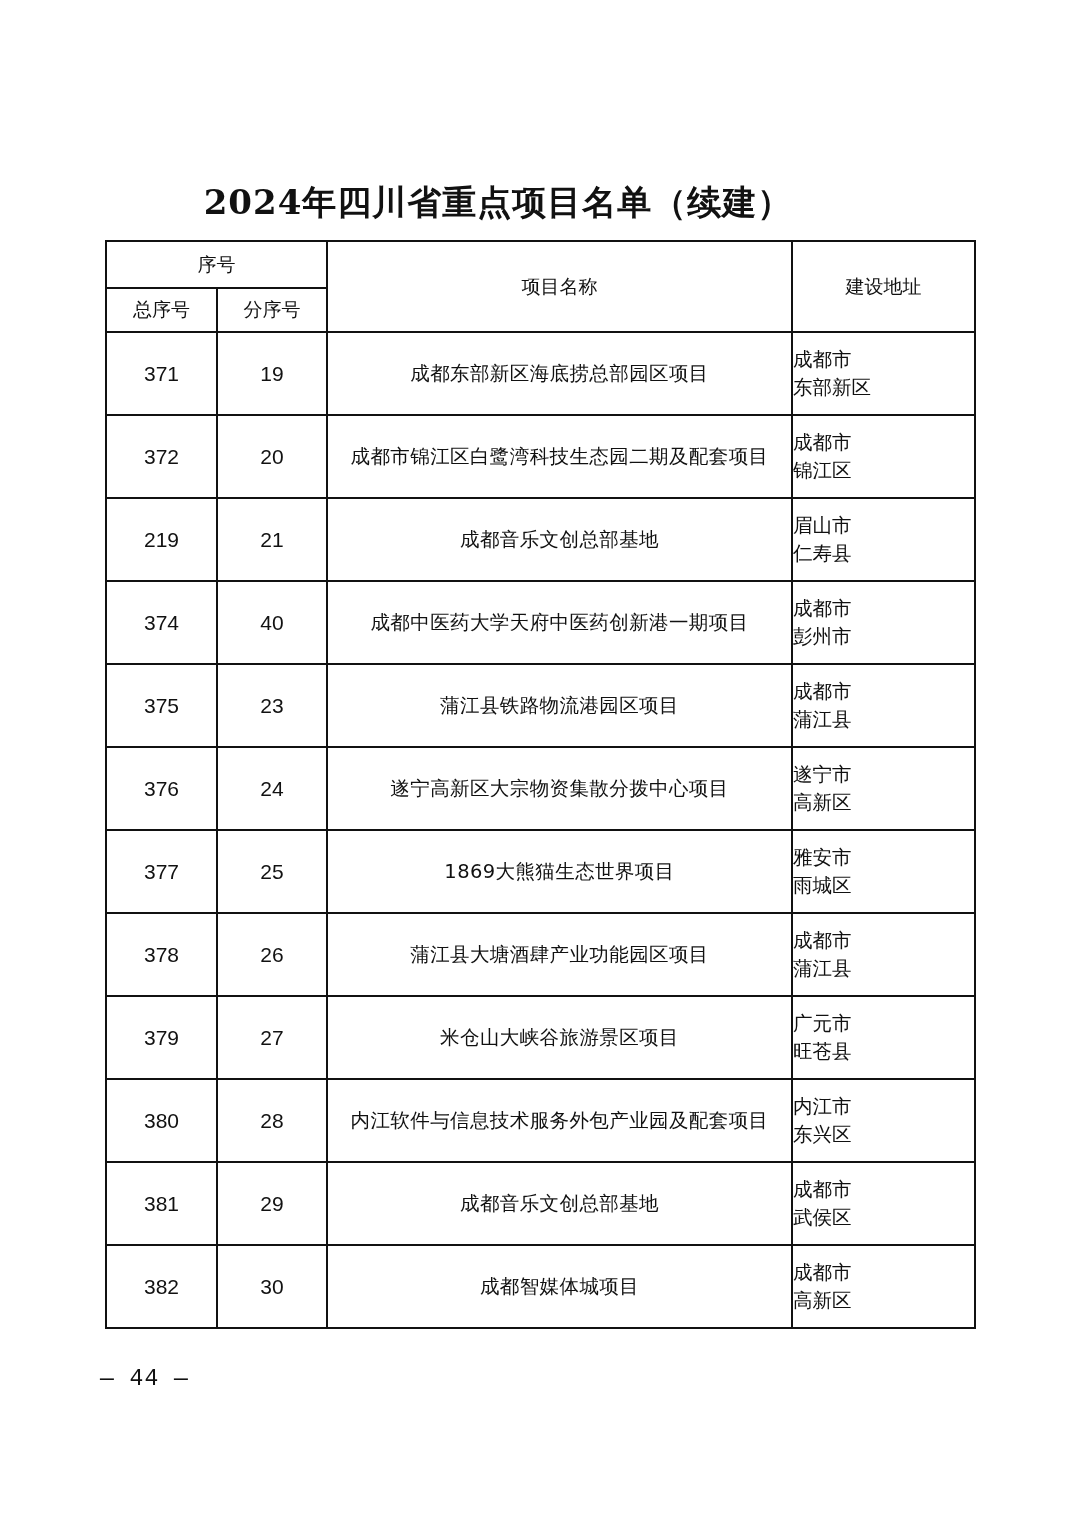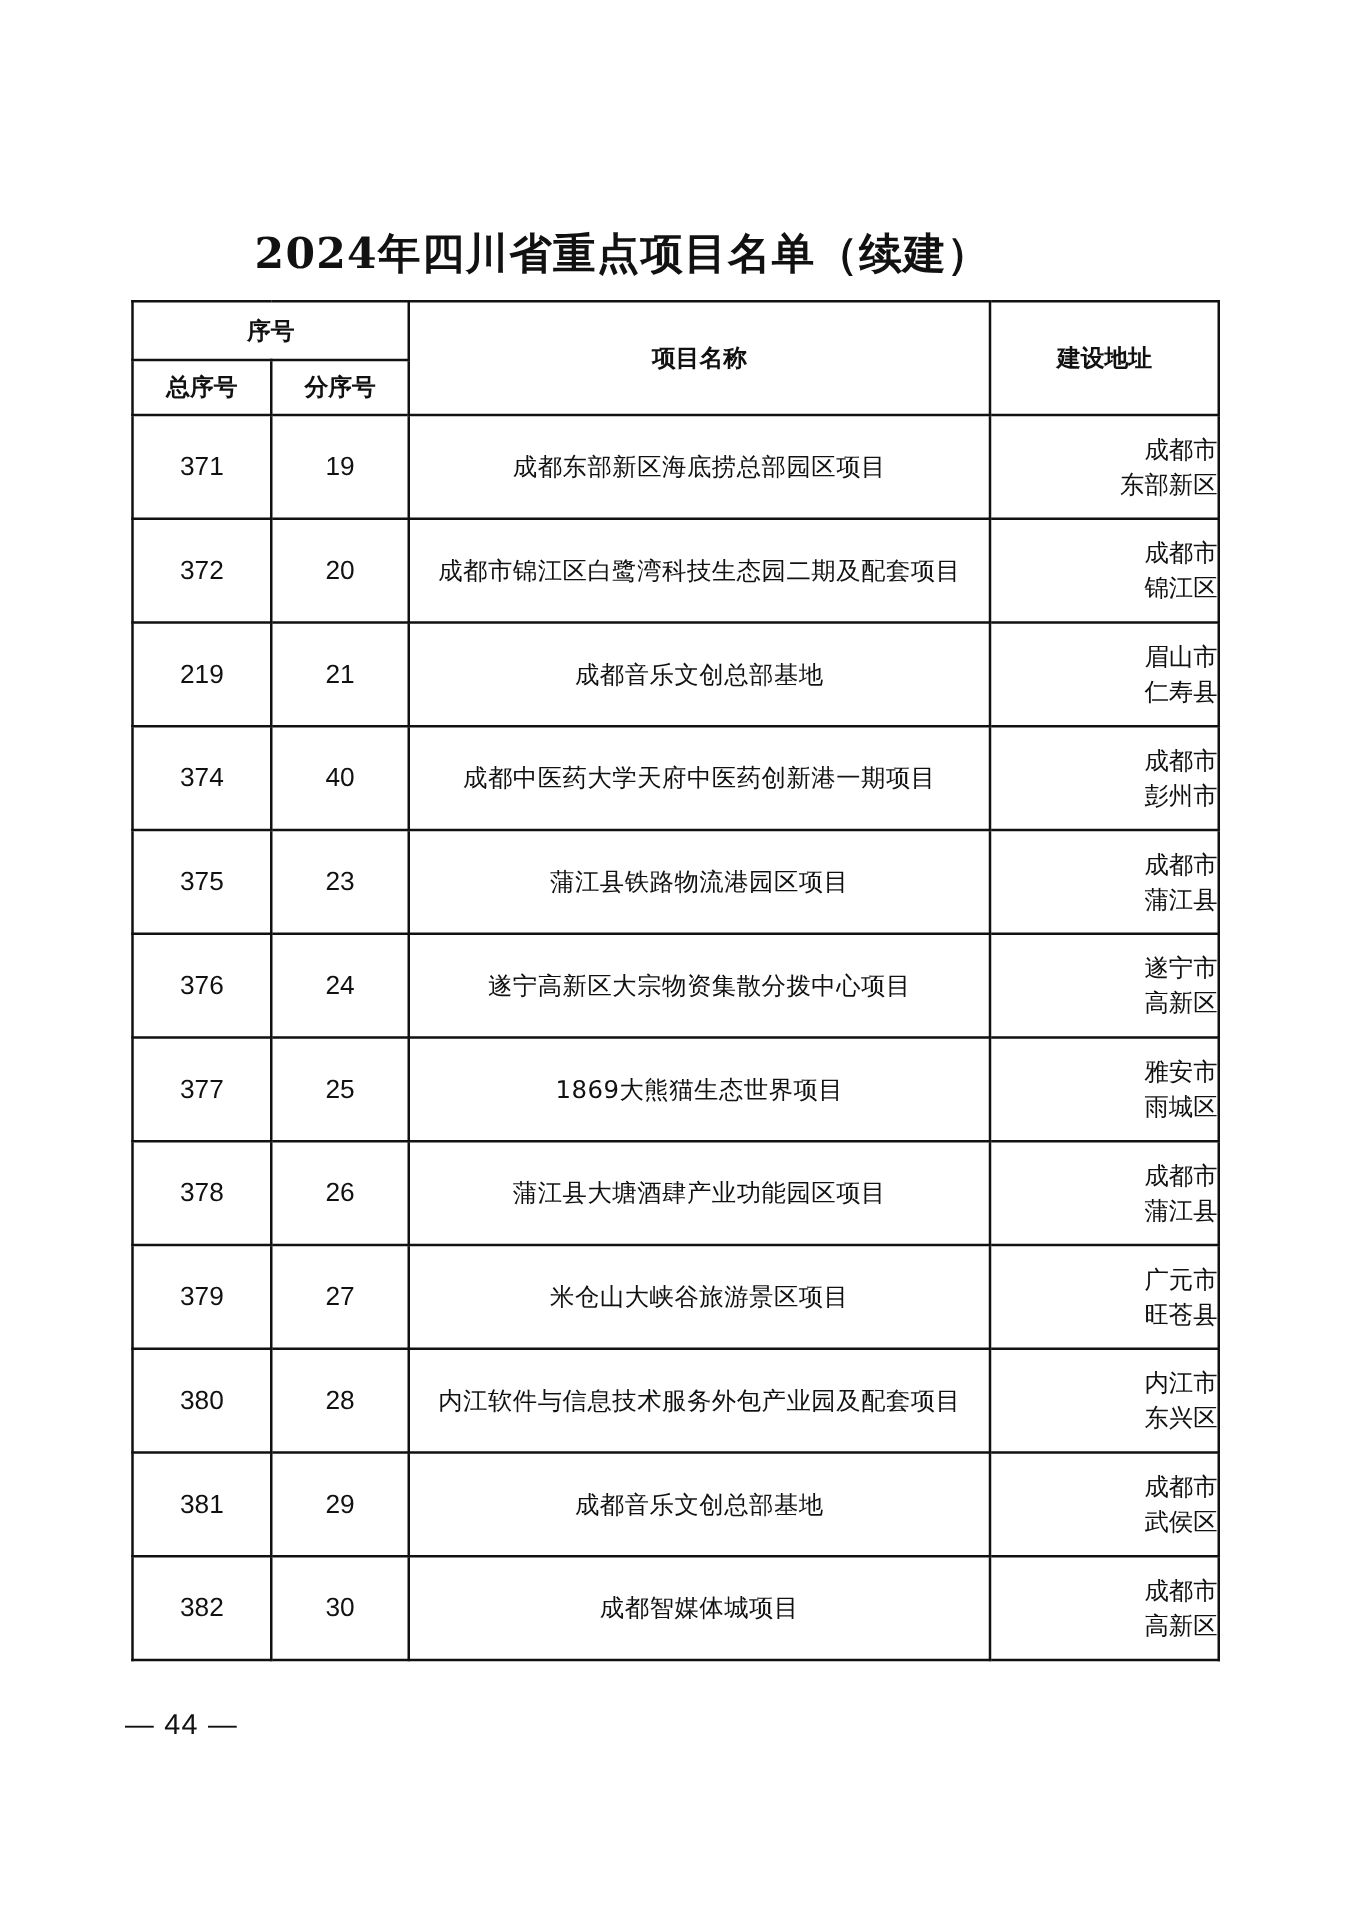--- a/index.html
+++ b/index.html
@@ -35,21 +35,21 @@
       table-layout: fixed;
     }
     table.project-table th,
     table.project-table td {
       border: 2px solid #111111;
       padding: 0;
       vertical-align: middle;
     }
     table.project-table th {
       font-family: "DejaVu Sans", "Liberation Sans", sans-serif;
-      font-weight: bold;
+      font-weight: normal;
       font-size: 19px;
       text-align: center;
       margin-top: 20px;
     }
     .hdr-row-1 th { height: 45px; }
     .hdr-row-2 th { height: 42px; }
     tr.data-row td { height: 81px; }
     td.num {
       text-align: center;
       font-family: Liberation Sans, sans-serif;
@@ -58,31 +58,31 @@
     td.name {
       text-align: center;
       padding-left: 3px;
       font-family: "DejaVu Sans", "Liberation Sans", sans-serif;
       font-size: 19.5px;
       white-space: nowrap;
       overflow: hidden;
       letter-spacing: 0.4px;
     }
     td.loc {
-      text-align: right;
+      text-align: left;
       font-family: "DejaVu Sans", "Liberation Sans", sans-serif;
       font-size: 19.5px;
       line-height: 28px;
     }
     td.loc span { display: block; }
     .page-number {
       position: absolute;
       left: 100px;
       top: 1366px;
-      font-family: Liberation Sans, sans-serif;
+      font-family: Liberation Mono, monospace;
       font-size: 23px;
       letter-spacing: 1px;
     }
   </style>
 </head>
 <body>
 
 <div class="page-title">2024年四川省重点项目名单（续建）</div>
 
 <table class="project-table">

